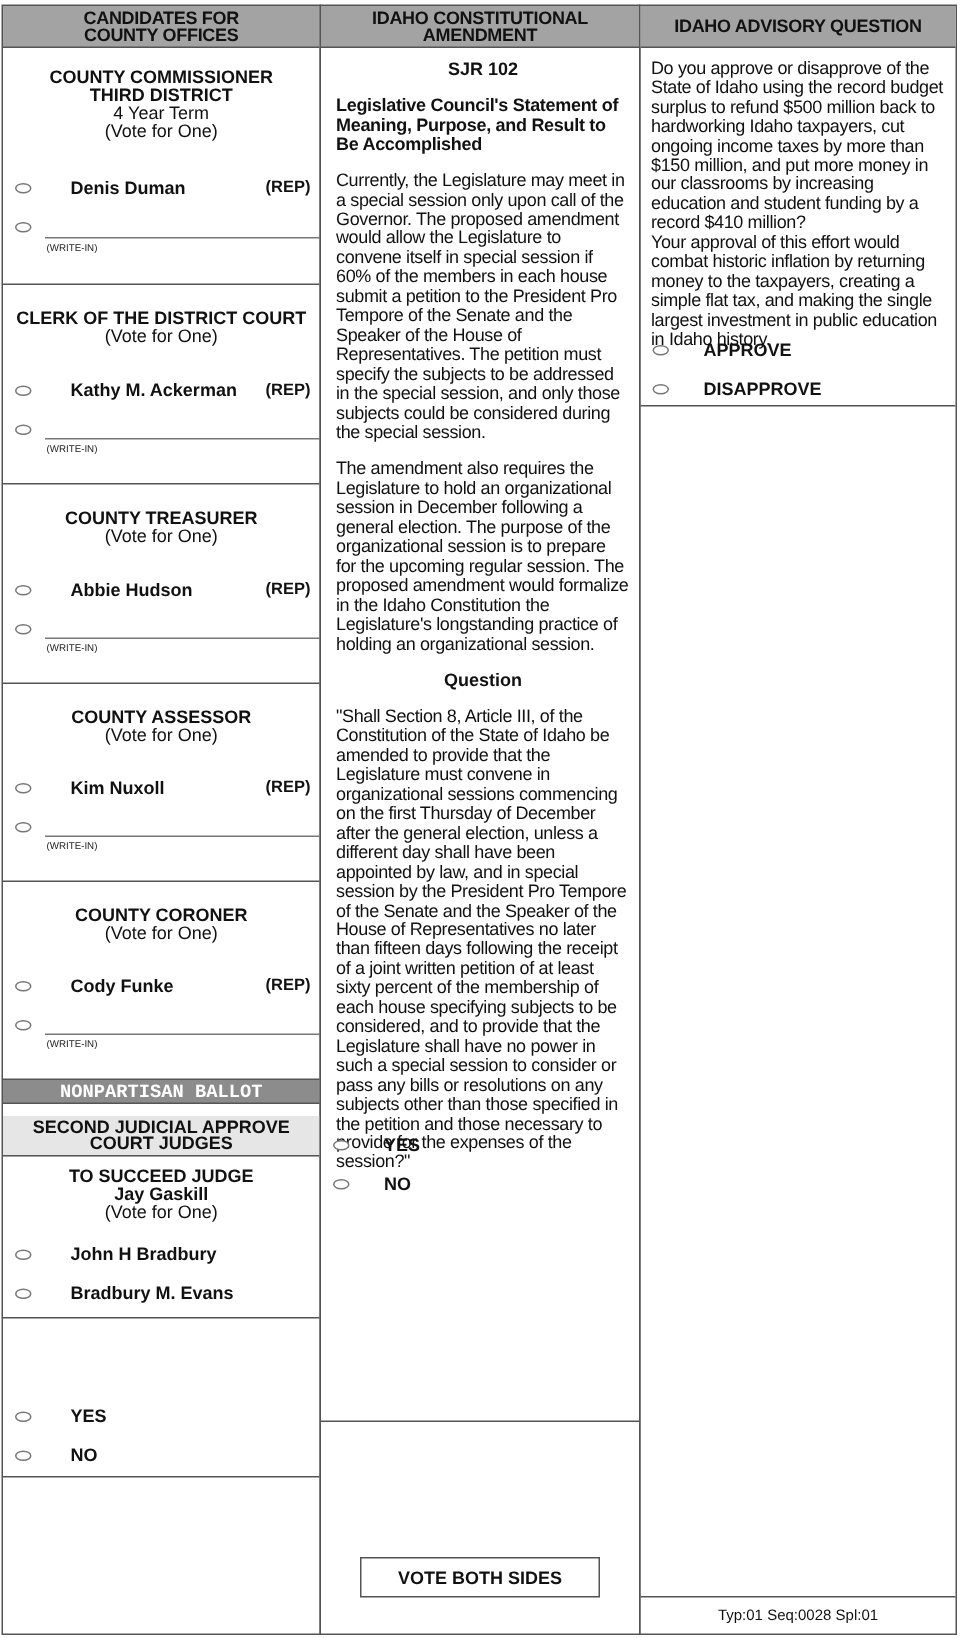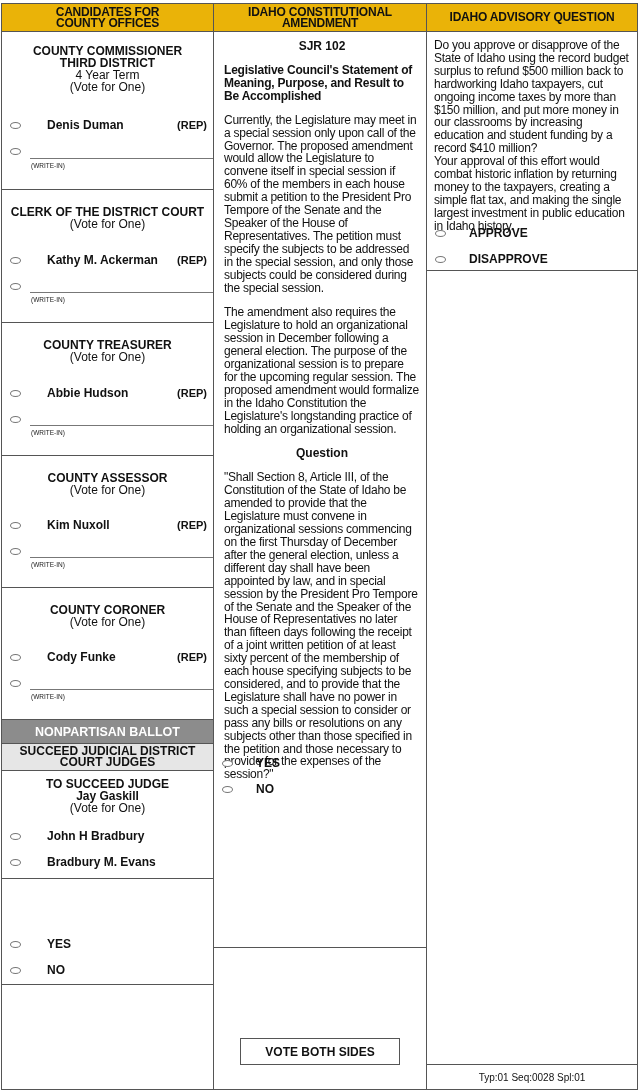--- a/index.html
+++ b/index.html
@@ -17,21 +17,21 @@
       position: absolute; top: 3px; bottom: 2px;
       border: 1px solid #555;
     }
     .col1 { left: 1px; width: 213px; }
     .col2 { left: 213px; width: 214px; }
     .col3 { left: 426px; width: 212px; }
 
     .col-header {
       position: absolute; left: 0; right: 0; top: 0;
       height: 28px;
-      background: #eab308;
+      background: #a3a3a3;
       border-bottom: 1px solid #555;
       display: flex; align-items: center; justify-content: center;
       text-align: center;
       font-weight: bold;
       font-size: 12px;
       line-height: 11px;
       letter-spacing: -0.2px;
       padding: 0 4px;
     }
 
@@ -86,27 +86,28 @@
     }
 
     .body-text {
       font-size: 12px;
       line-height: 12.9px;
       letter-spacing: -0.25px;
     }
 
     .nonpartisan {
       position: absolute; left: 0; right: 0;
-      height: 24px;
+      height: 16px;
       background: #8c8c8c;
       color: #fff;
       font-weight: bold;
       font-size: 12.5px;
       display: flex; align-items: center; justify-content: center;
       border-bottom: 1px solid #555;
+      font-family: Liberation Mono, monospace;
     }
     .subheader {
       position: absolute; left: 0; right: 0;
       height: 27px;
       background: #e6e6e6;
       font-weight: bold;
       font-size: 12px;
       line-height: 11px;
       text-align: center;
       display: flex; align-items: center; justify-content: center;
@@ -227,21 +228,21 @@
       <div class="option" style="top:87px;">
         <span class="oval"></span>
       </div>
       <div class="writein-line" style="top:101px;"></div>
       <div class="writein-label" style="top:105px;">(WRITE-IN)</div>
     </div>
 
     <div class="nonpartisan" style="top:716px;">NONPARTISAN BALLOT</div>
     <div class="subheader" style="top:740px;">
       <div>
-        <div>SUCCEED JUDICIAL DISTRICT</div>
+        <div>SECOND JUDICIAL APPROVE</div>
         <div>COURT JUDGES</div>
       </div>
     </div>
 
     <div class="section" style="top:767px;height:108px;">
       <div style="position:absolute;top:7px;left:0;right:0;">
         <div class="race-title">TO SUCCEED JUDGE</div>
         <div class="race-title">Jay Gaskill</div>
         <div class="race-sub">(Vote for One)</div>
       </div>

